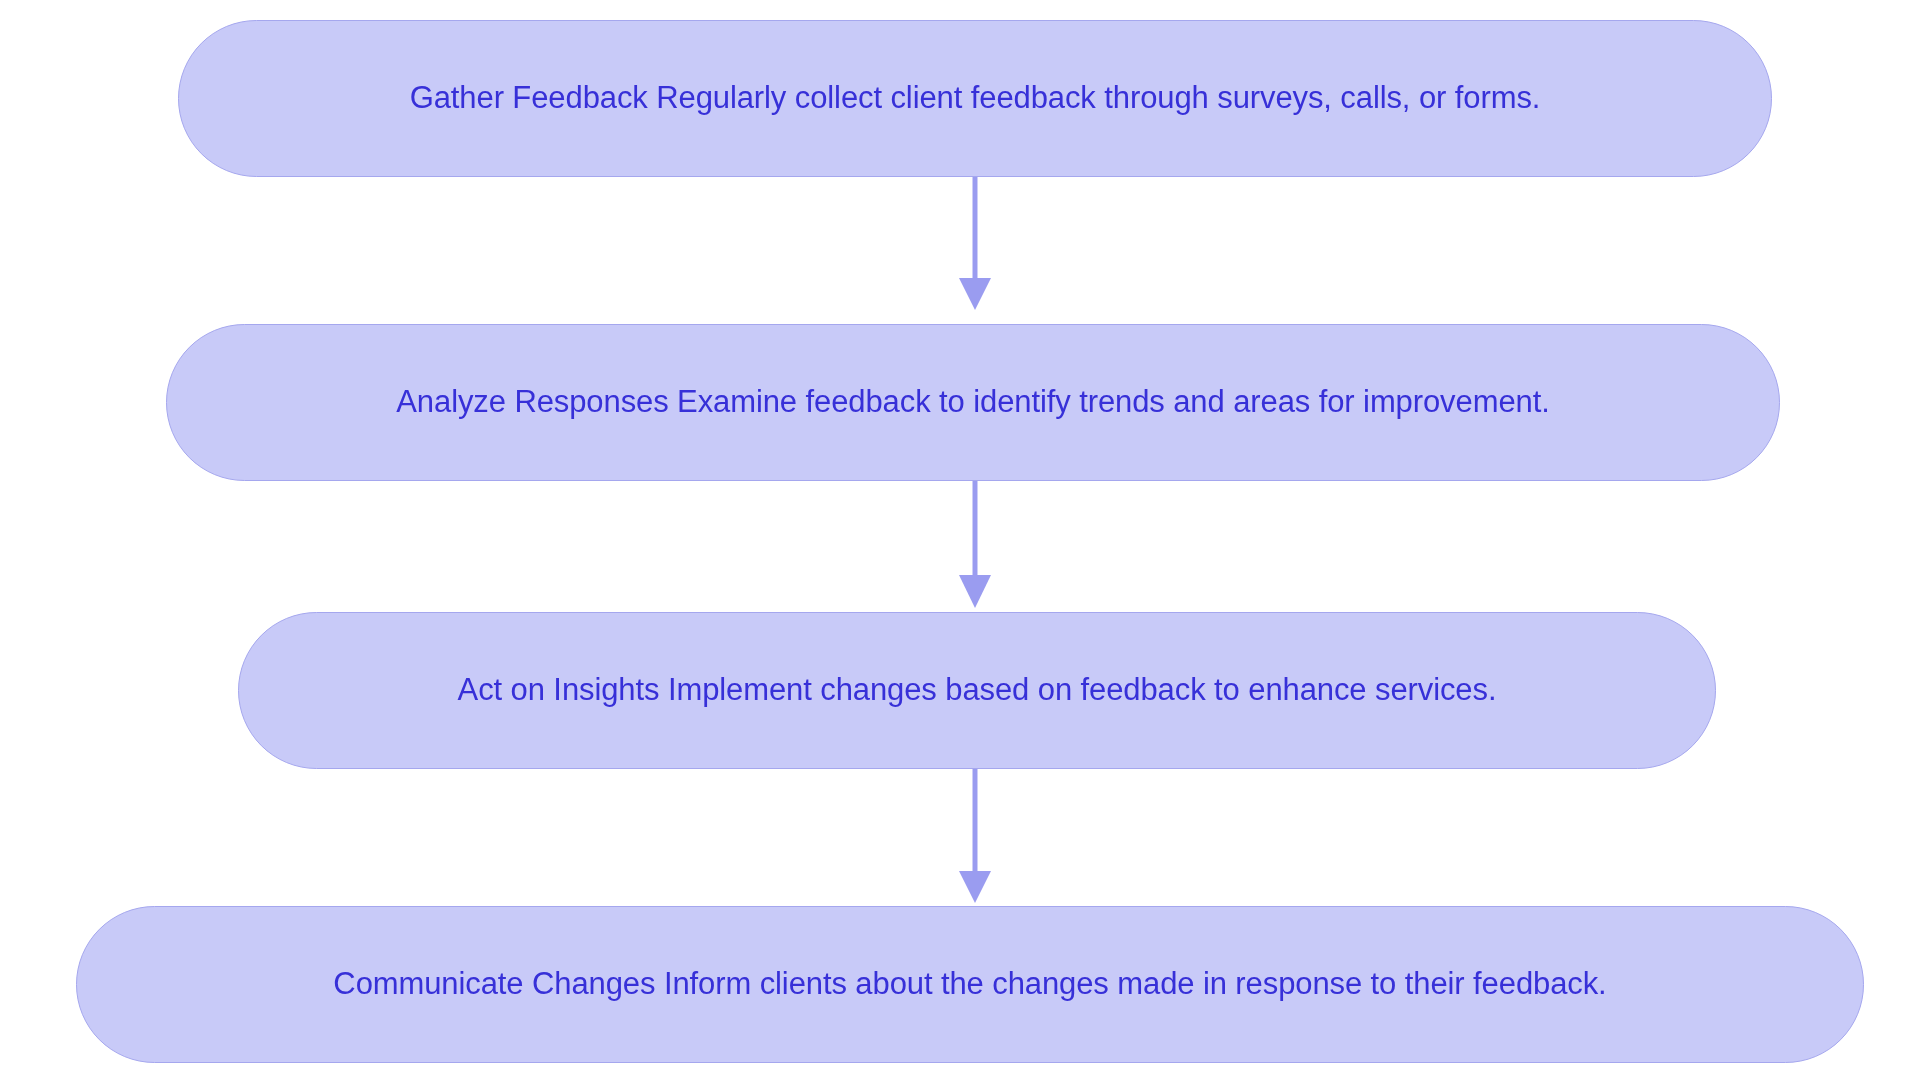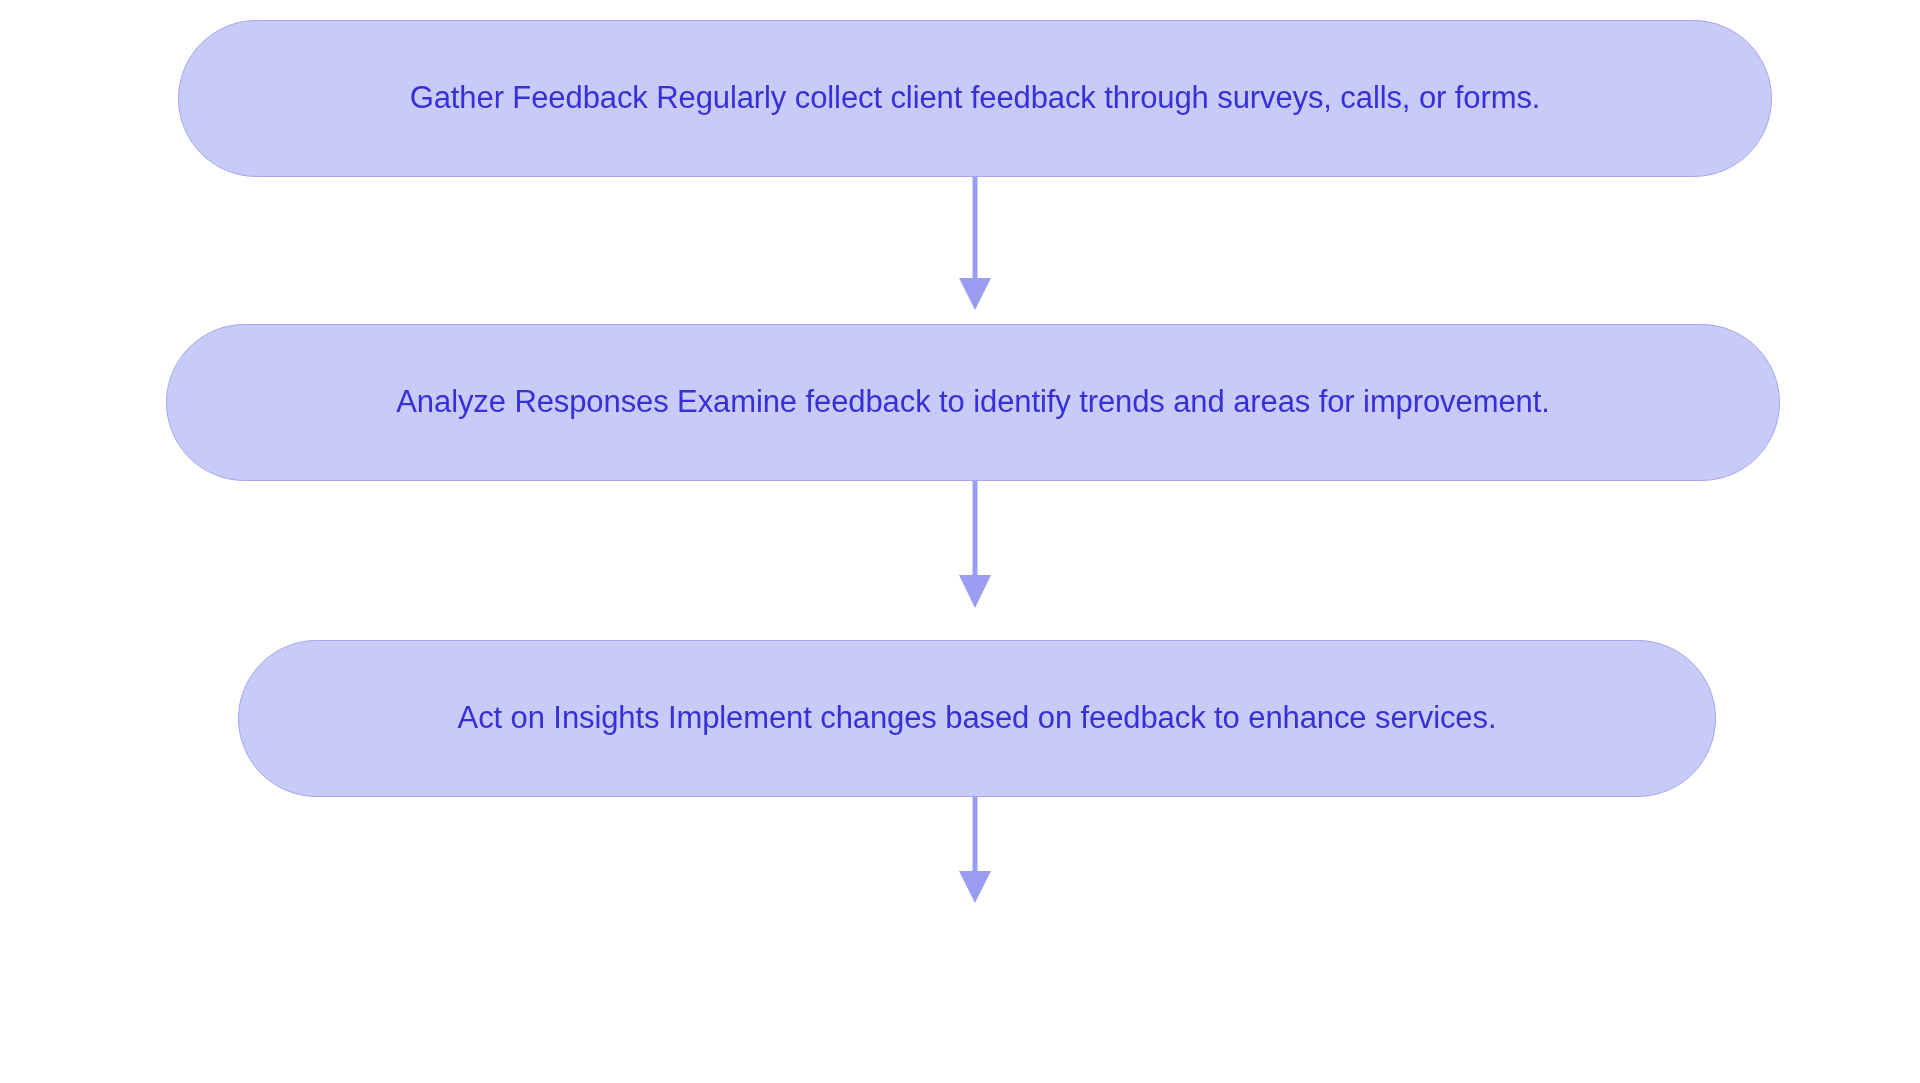--- a/index.html
+++ b/index.html
@@ -76,18 +76,21 @@
   </svg>
 
   <div class="flow-node" style="left:178px; top:20px; width:1594px; height:157px;">
     <span class="flow-node-label">Gather Feedback Regularly collect client feedback through surveys, calls, or forms.</span>
   </div>
 
   <div class="flow-node" style="left:166px; top:324px; width:1614px; height:157px;">
     <span class="flow-node-label">Analyze Responses Examine feedback to identify trends and areas for improvement.</span>
   </div>
 
-  <div class="flow-node" style="left:238px; top:612px; width:1478px; height:157px;margin-top:28px;">
+  <div class="flow-node" style="left:238px; top:612px; width:1478px; height:157px;">
     <span class="flow-node-label">Act on Insights Implement changes based on feedback to enhance services.</span>
   </div>
 
+  <div class="flow-node" style="left:76px; top:906px; width:1788px; height:157px;">
+    <span class="flow-node-label">Communicate Changes Inform clients about the changes made in response to their feedback.</span>
+  </div>
 
 </div>
 
 </body></html>

